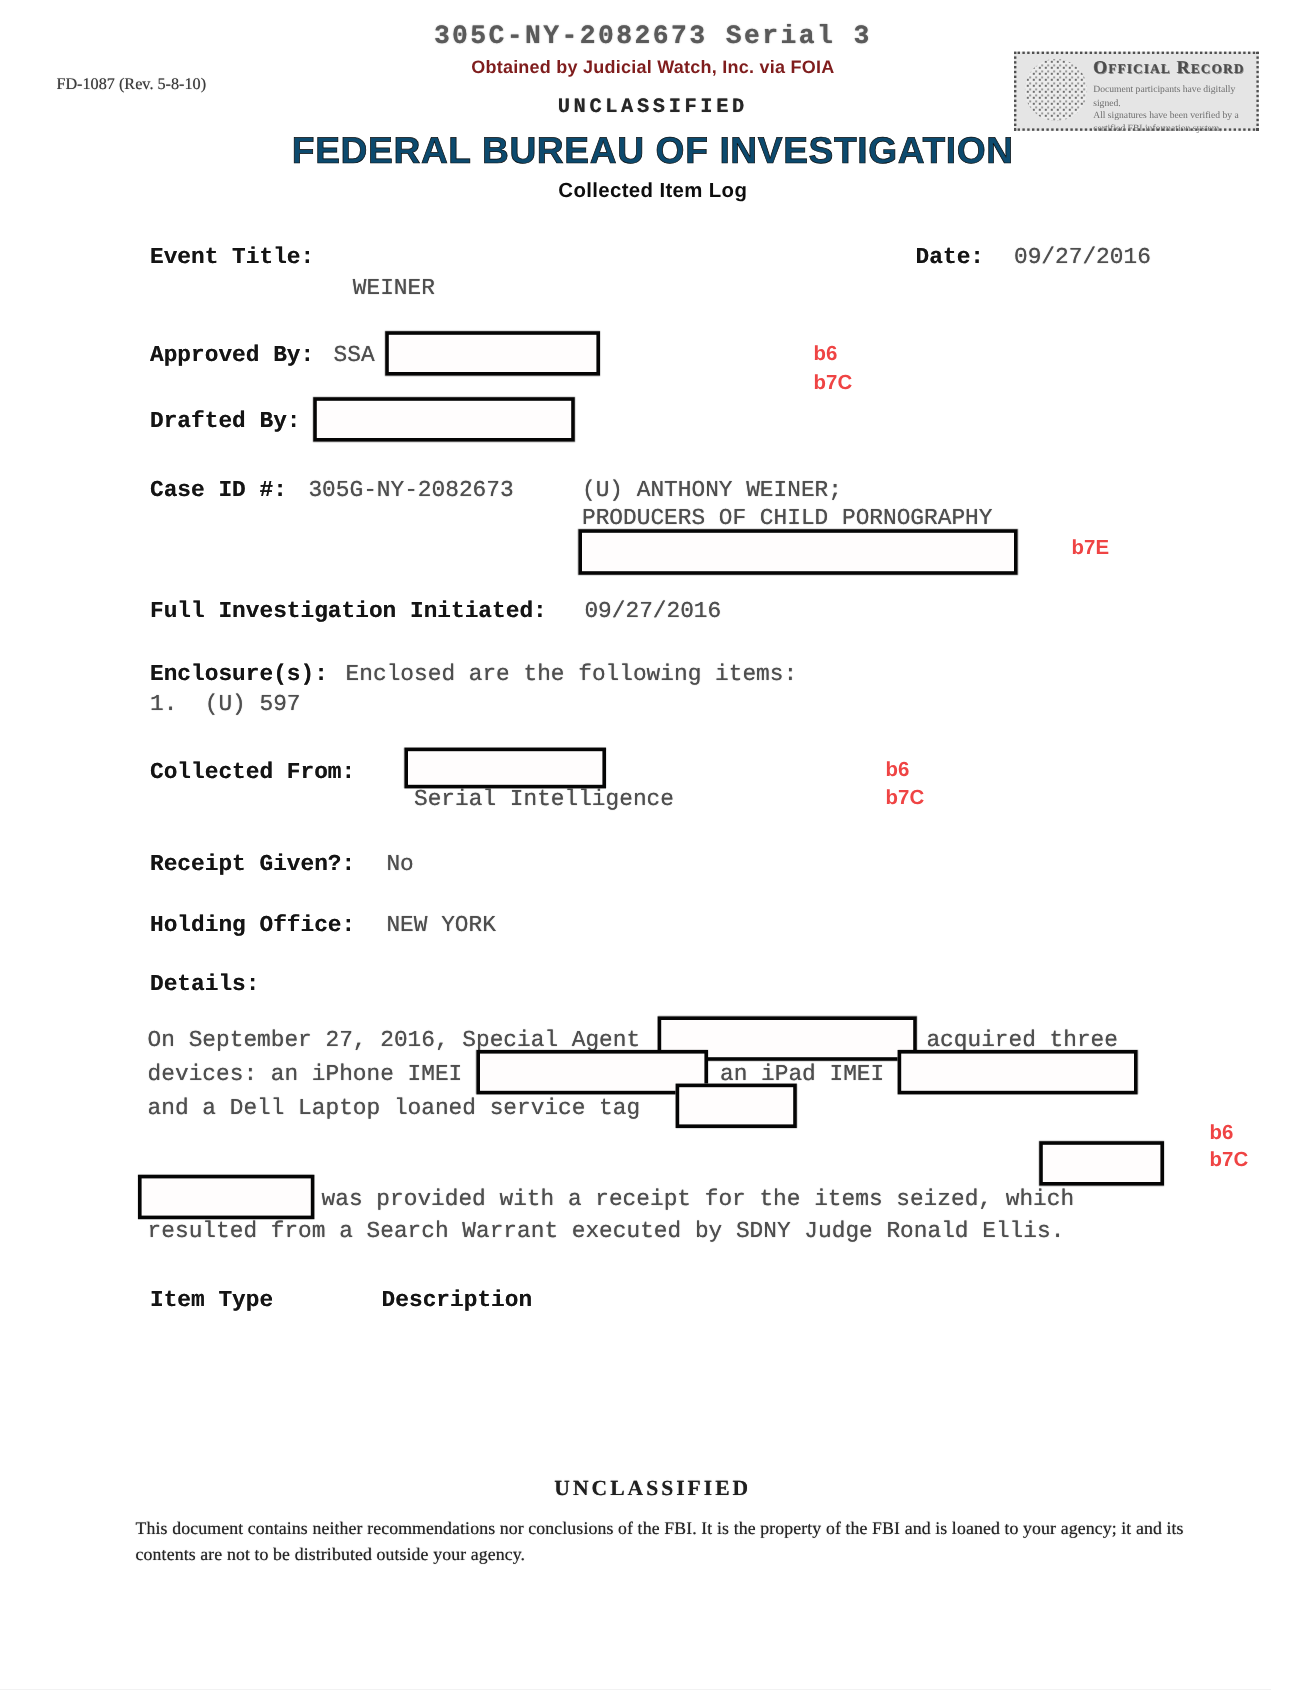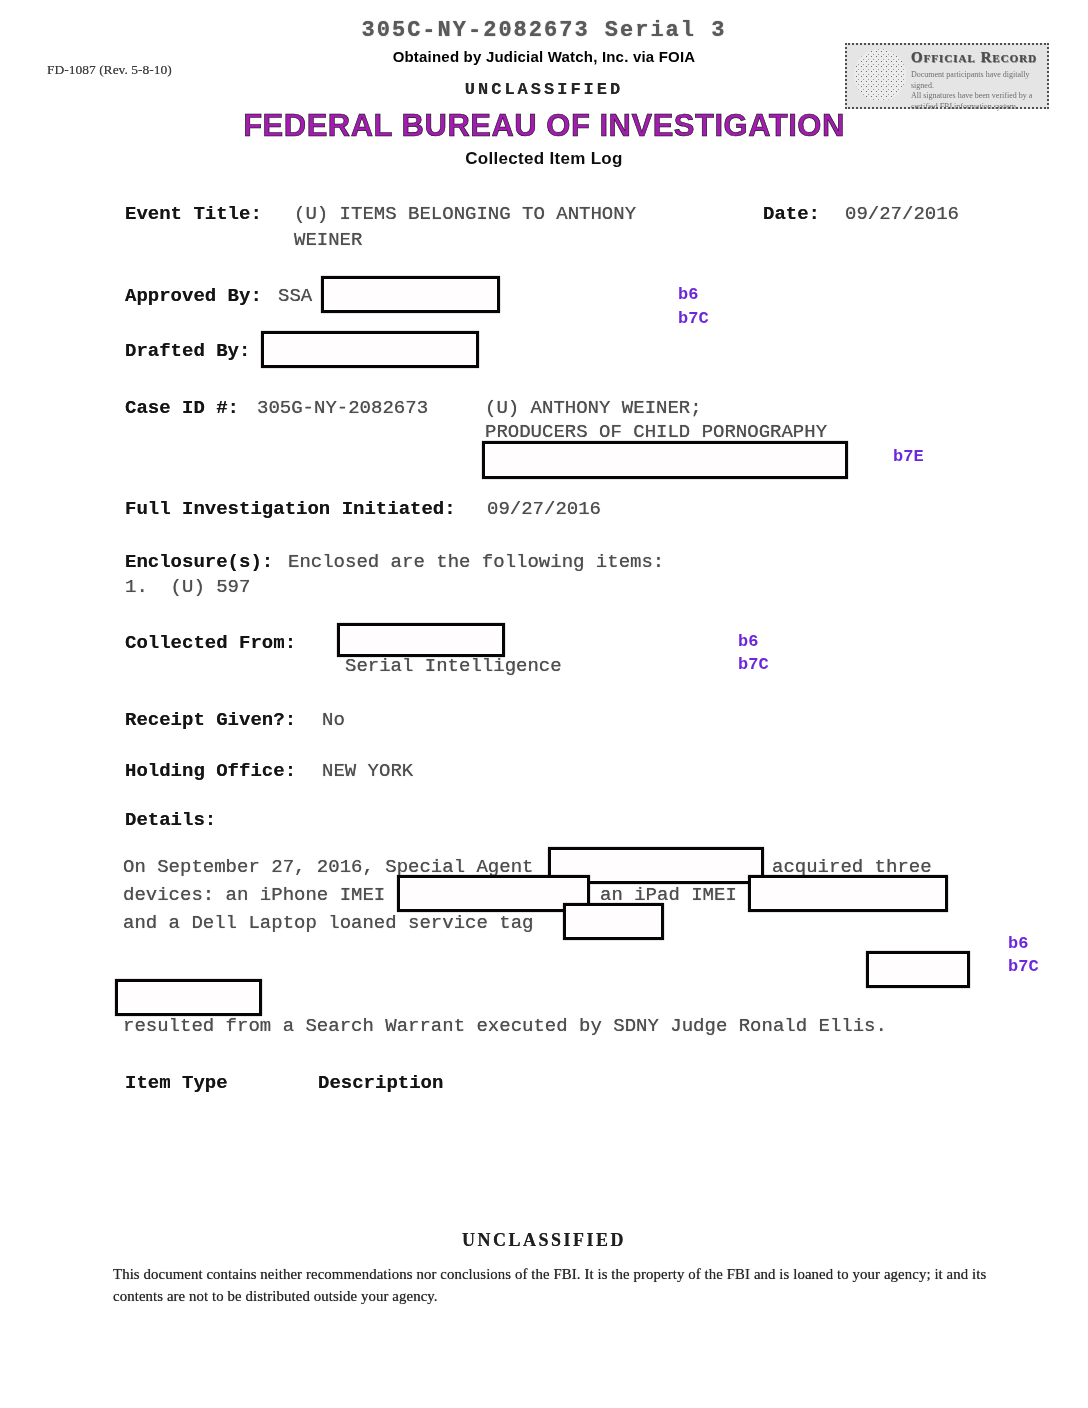--- a/index.html
+++ b/index.html
@@ -14,44 +14,44 @@
     font-family:"Liberation Mono","DejaVu Sans Mono",monospace;
     font-size:19px;color:#4e4e4e;
     text-shadow:0 0 0.7px rgba(70,70,70,0.85);
   }
   .tw-label{
     font-family:"Liberation Mono","DejaVu Sans Mono",monospace;
     font-size:19px;font-weight:700;color:#141414;
     text-shadow:0 0 0.5px rgba(0,0,0,0.6);
   }
   .tw-code{
-    font-family:Liberation Mono, monospace;
-    font-size:17px;font-weight:700;color:#6d28d9;
+    font-family:Liberation Sans, sans-serif;
+    font-size:17px;font-weight:700;color:#ef4444;
   }
   .centered{left:0;width:1088px;text-align:center;}
   .serial{
     font-size:22px;letter-spacing:2px;color:#5a5a5a;
     text-shadow:0 0 1px rgba(90,90,90,0.9);
     font-weight:700;
   }
   .foia{
     font-family:"Liberation Sans",sans-serif;
-    font-size:15px;font-weight:700;color:#000000;letter-spacing:0.2px;
+    font-size:15px;font-weight:700;color:#7f1d1d;letter-spacing:0.2px;
   }
   .formnum{
     font-family:"Liberation Serif","DejaVu Serif",serif;
     font-size:13.5px;color:#3c3c3c;text-shadow:0 0 0.6px rgba(60,60,60,0.7);
   }
   .unclass-top{
     font-size:17px;font-weight:700;letter-spacing:3px;color:#262626;
     text-shadow:0 0 0.6px rgba(30,30,30,0.7);
   }
   .bureau{
     font-family:"Liberation Sans",sans-serif;
-    font-size:31px;font-weight:900;letter-spacing:0.5px;color:#a21caf;
+    font-size:31px;font-weight:900;letter-spacing:0.5px;color:#0c4a6e;
     -webkit-text-stroke:0.6px #0a0a0a;
   }
   .subtitle{
     font-family:"Liberation Sans",sans-serif;
     font-size:17px;font-weight:900;color:#0d0d0d;letter-spacing:0.3px;
   }
   .redaction{
     position:absolute;border:3px solid #050505;background:#fffdfd;
     box-shadow:0 0 1px rgba(0,0,0,0.6);
   }
@@ -111,21 +111,20 @@
       <div>Document participants have digitally signed.</div>
       <div>All signatures have been verified by a</div>
       <div>certified FBI information system.</div>
     </div>
   </div>
 
   <div class="abs centered bureau" style="top:108px;">FEDERAL BUREAU OF INVESTIGATION</div>
   <div class="abs centered subtitle" style="top:149px;">Collected Item Log</div>
 
   <div class="abs tw-label" style="left:125px;top:203px;">Event Title:</div>
-  <div class="abs tw" style="left:294px;top:203px;">(U) ITEMS BELONGING TO ANTHONY</div>
   <div class="abs tw" style="left:294px;top:229px;">WEINER</div>
   <div class="abs tw-label" style="left:763px;top:203px;">Date:</div>
   <div class="abs tw" style="left:845px;top:203px;">09/27/2016</div>
 
   <div class="abs tw-label" style="left:125px;top:285px;">Approved By:</div>
   <div class="abs tw" style="left:278px;top:285px;">SSA</div>
   <div class="redaction" style="left:321px;top:276px;width:173px;height:31px;"></div>
   <div class="abs tw-code" style="left:678px;top:285px;">b6</div>
   <div class="abs tw-code" style="left:678px;top:309px;">b7C</div>
 
@@ -171,20 +170,21 @@
 
   <div class="abs tw" style="left:123px;top:912px;">and a Dell Laptop loaned service tag</div>
   <div class="redaction" style="left:563px;top:903px;width:95px;height:31px;"></div>
 
   <div class="abs tw-code" style="left:1008px;top:934px;">b6</div>
   <div class="abs tw-code" style="left:1008px;top:957px;">b7C</div>
 
   <div class="redaction" style="left:866px;top:951px;width:98px;height:31px;"></div>
 
   <div class="redaction" style="left:115px;top:979px;width:141px;height:31px;"></div>
+  <div class="abs tw" style="left:268px;top:988px;">was provided with a receipt for the items seized, which</div>
 
   <div class="abs tw" style="left:123px;top:1015px;">resulted from a Search Warrant executed by SDNY Judge Ronald Ellis.</div>
 
   <div class="abs tw-label" style="left:125px;top:1072px;">Item Type</div>
   <div class="abs tw-label" style="left:318px;top:1072px;">Description</div>
 
   <div class="abs centered unclass-bottom" style="top:1230px;">UNCLASSIFIED</div>
   <div class="abs disclaimer" style="left:113px;top:1266px;text-align:right;">This document contains neither recommendations nor conclusions of the FBI. It is the property of the FBI and is loaned to your agency; it and its</div>
   <div class="abs disclaimer" style="left:113px;top:1288px;">contents are not to be distributed outside your agency.</div>
 

